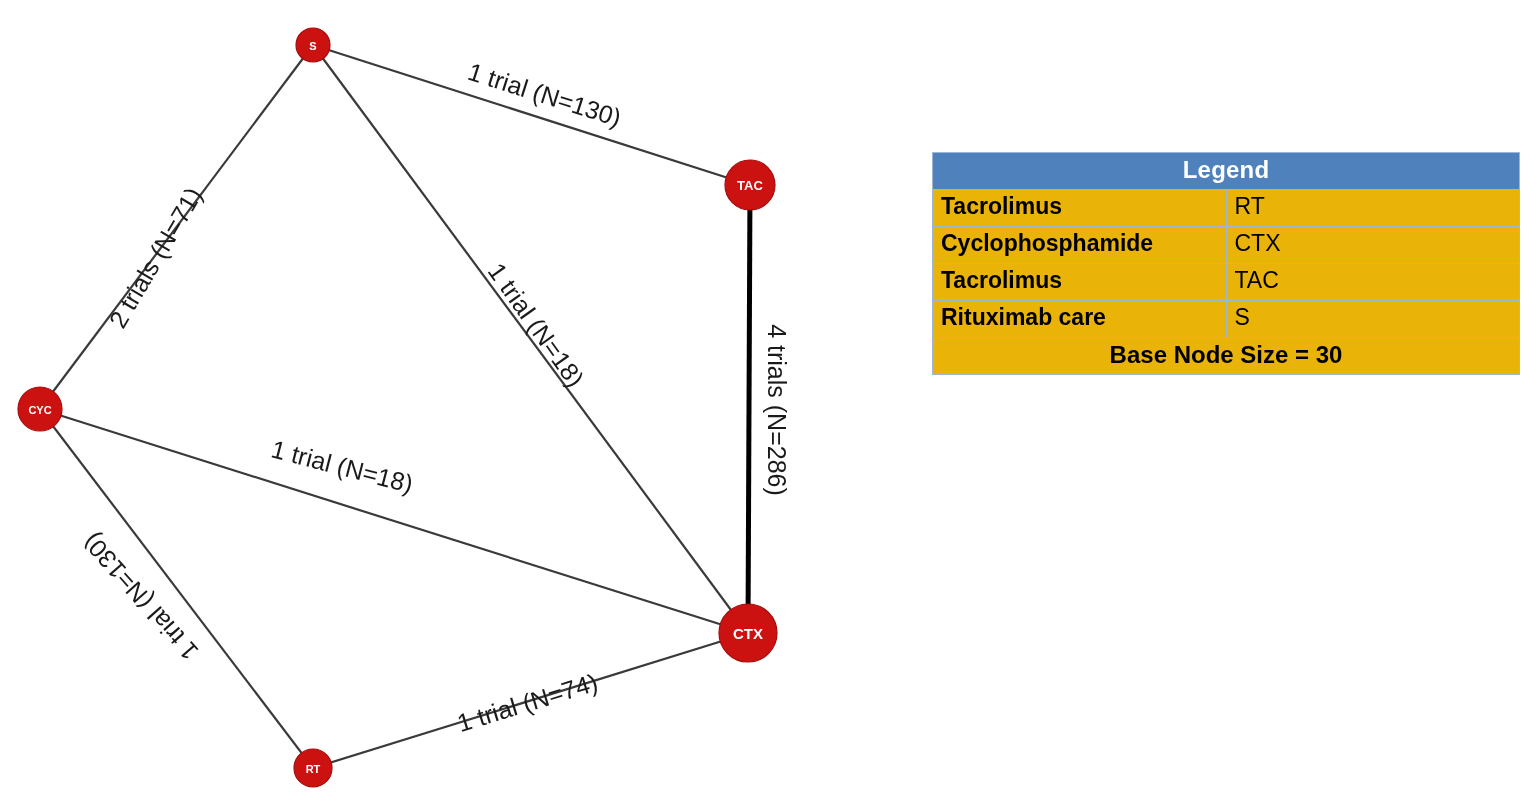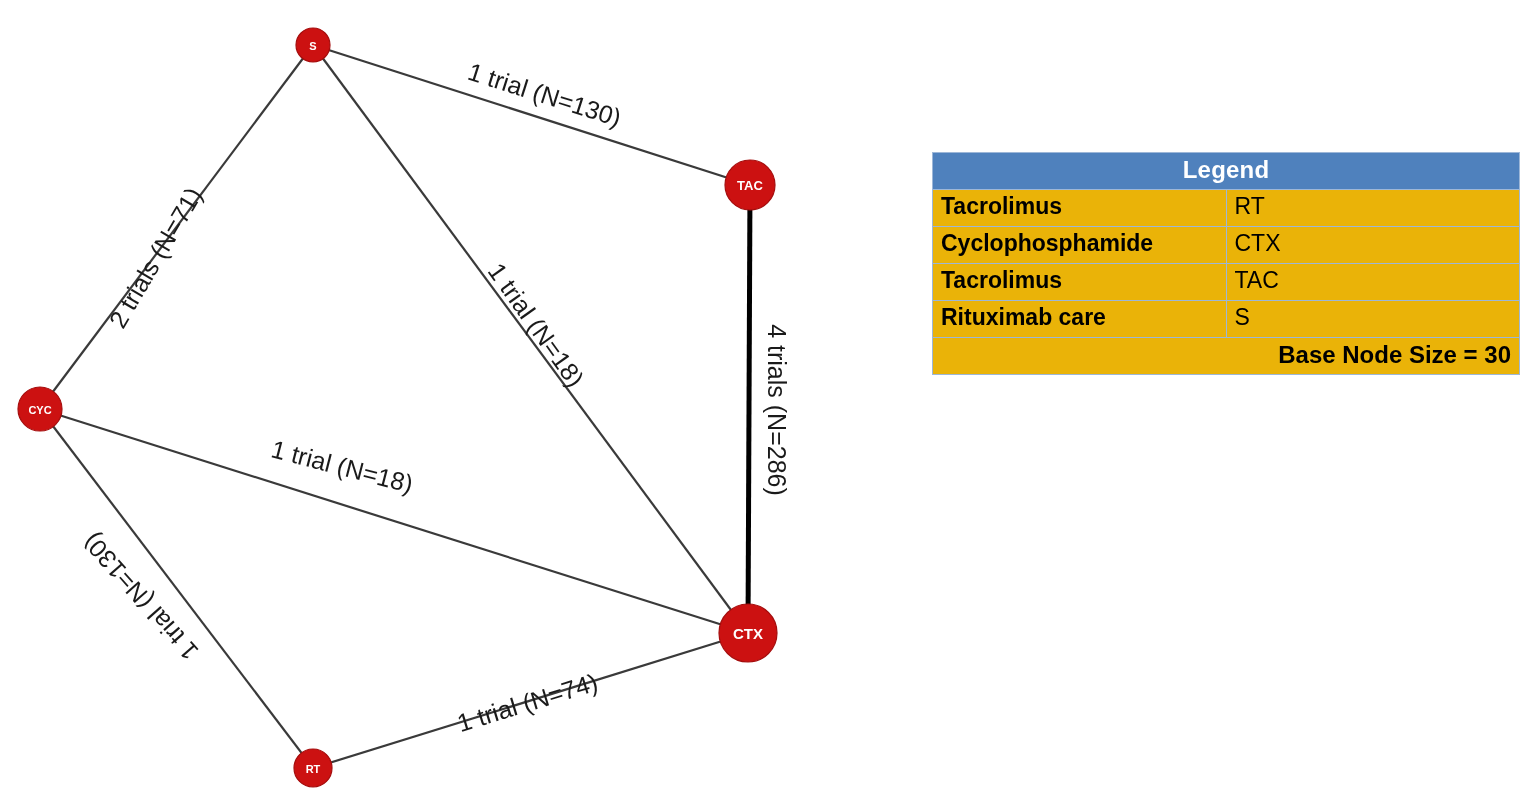--- a/index.html
+++ b/index.html
@@ -97,21 +97,21 @@
     font-weight: bold;
   }
   .col-abbr {
     width: 290px;
     font-weight: normal;
   }
   .legend-head-row .col-abbr {
     font-weight: bold;
   }
   .legend-footer-cell {
-    text-align: right;
+    text-align: center;
     font-weight: bold;
     font-size: 24px;
   }
 </style>
 </head>
 <body>
 
 <div id="network-graph">
   <svg id="network-svg" viewBox="0 0 860 803" xmlns="http://www.w3.org/2000/svg">
     <g id="edges-group">

